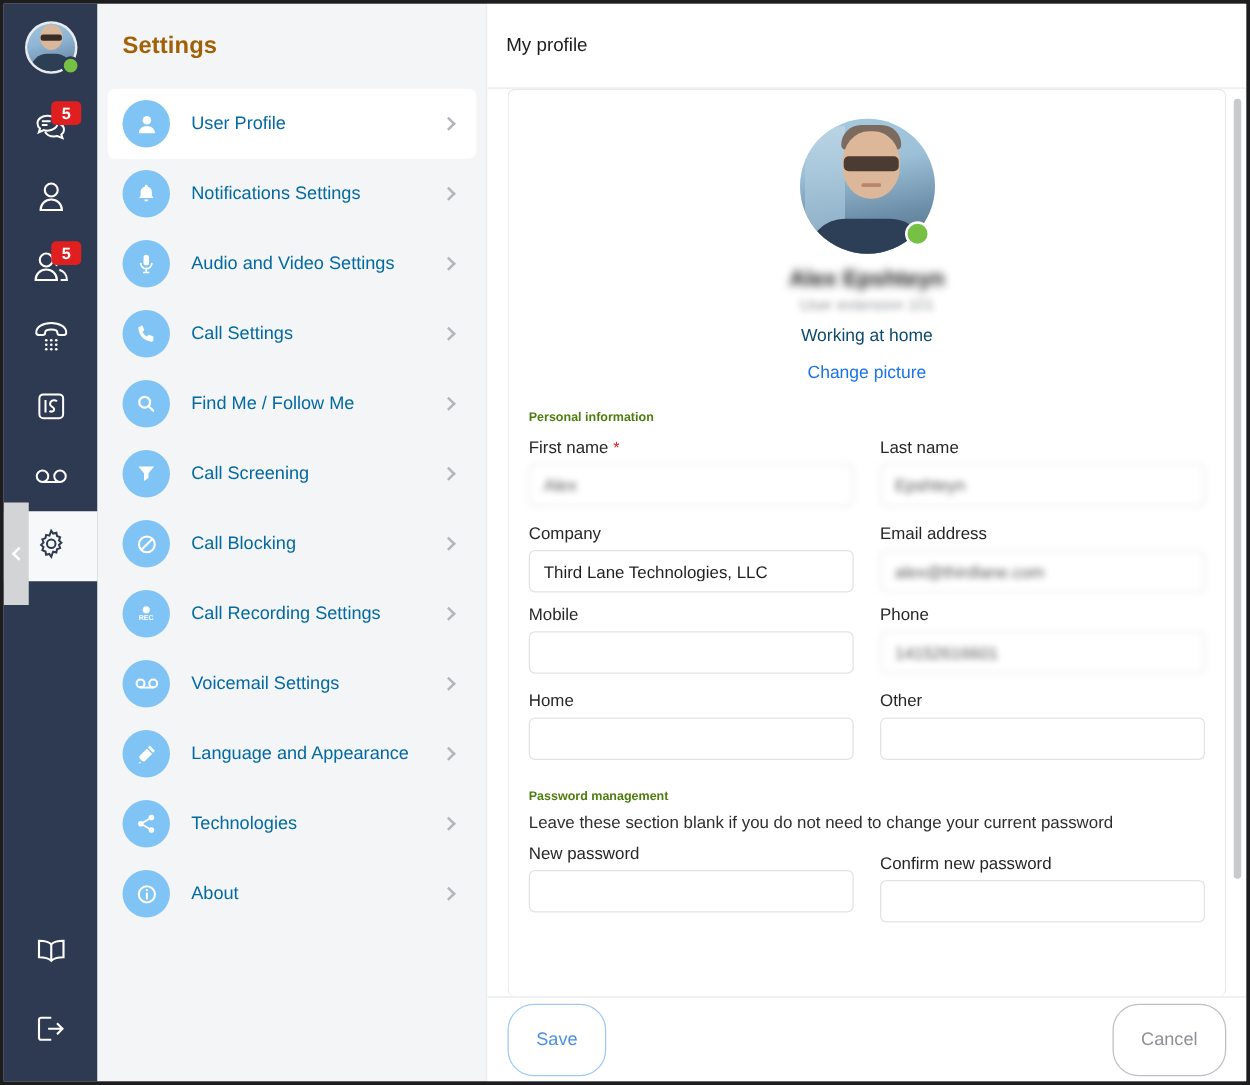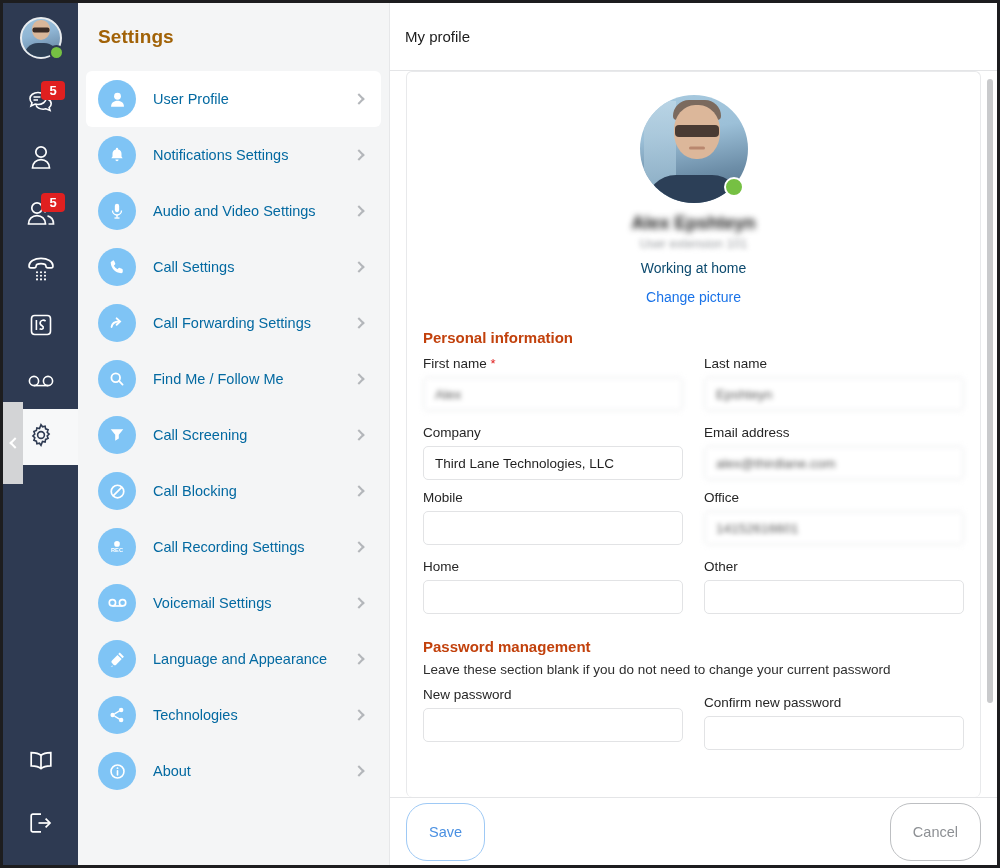--- a/index.html
+++ b/index.html
@@ -253,21 +253,21 @@
     margin-top: 9px;
     font-size: 14px; color:#0c4a6e;
   }
   .plink {
     margin-top: 13px;
     font-size: 14px; color:#1a73e8; cursor:pointer;
   }
 
   .section-title {
     margin-top: 24px;
-    font-size: 15px; font-weight: 700; color:#c2410c;
+    font-size: 10px; font-weight: 700; color:#4d7c0f;
   }
   .section-sub {
     margin-top: 7px;
     font-size: 13.5px; color:#2e2e2e;
   }
   .grid2 {
     display:grid;
     grid-template-columns: 1fr 1fr;
     column-gap: 21px;
     row-gap: 0;
@@ -491,30 +491,20 @@
       <div class="nav-item">
         <span class="nav-ic">
           <svg width="18" height="18" viewBox="0 0 20 20" fill="#fff">
               <path d="M5.6 2.6c.7 0 1.1.3 1.4 1l1 2.3c.3.7.1 1.2-.4 1.6l-1 .8c.8 1.8 2.3 3.3 4.1 4.1l.8-1c.4-.5.9-.7 1.6-.4l2.3 1c.7.3 1 .7 1 1.4v2c0 1-.8 1.7-1.8 1.6C7.9 16.3 3.7 12.1 3 5.4c-.1-1 .6-1.8 1.6-1.8z"></path>
             </svg>
         </span>
         <span class="nav-label">Call Settings</span>
         <span class="nav-chev"></span>
       </div>
 
-      <div class="nav-item">
-        <span class="nav-ic">
-          <svg width="18" height="18" viewBox="0 0 20 20" fill="none" stroke="#fff" stroke-width="2.1" stroke-linecap="round">
-              <path d="M4 14.4c.6-4 3.4-6 8.4-6"></path>
-              <path d="M9.6 4.8l3.8 3.6-3.8 3.6"></path>
-            </svg>
-        </span>
-        <span class="nav-label">Call Forwarding Settings</span>
-        <span class="nav-chev"></span>
-      </div>
 
       <div class="nav-item">
         <span class="nav-ic">
           <svg width="18" height="18" viewBox="0 0 20 20" fill="none" stroke="#fff" stroke-width="2" stroke-linecap="round">
               <circle cx="8.6" cy="8.6" r="4.8"></circle>
               <path d="M12.2 12.2l4 4"></path>
             </svg>
         </span>
         <span class="nav-label">Find Me / Follow Me</span>
         <span class="nav-chev"></span>
@@ -658,21 +648,21 @@
             </div>
           </div>
         </div>
 
         <div class="grid2">
           <div class="field">
             <label>Mobile</label>
             <input type="text" value="" style="">
           </div>
           <div class="field">
-            <label>Office</label>
+            <label>Phone</label>
             <div class="blurred field" style="margin:0">
               <input type="text" value="14152616601" style="">
             </div>
           </div>
           <div class="field gap-top">
             <label>Home</label>
             <input type="text" value="" style="">
           </div>
           <div class="field gap-top">
             <label>Other</label>

